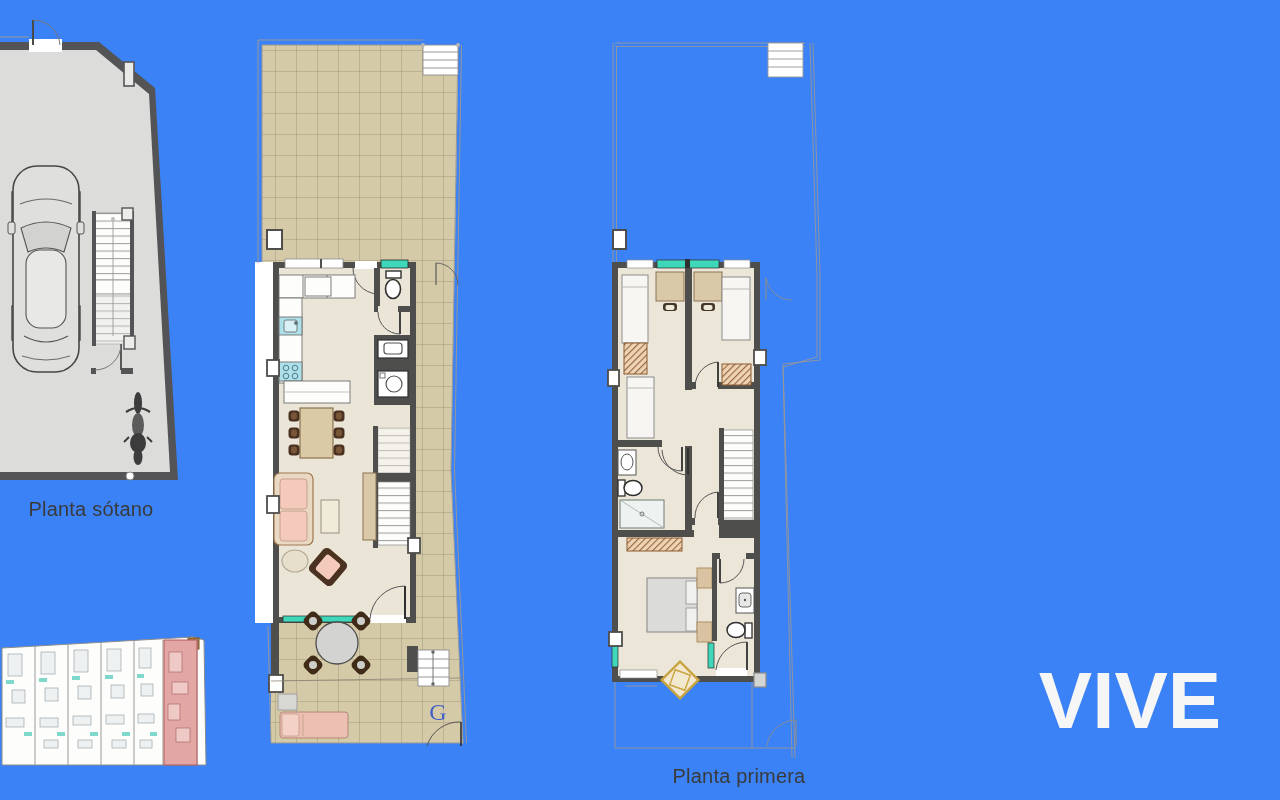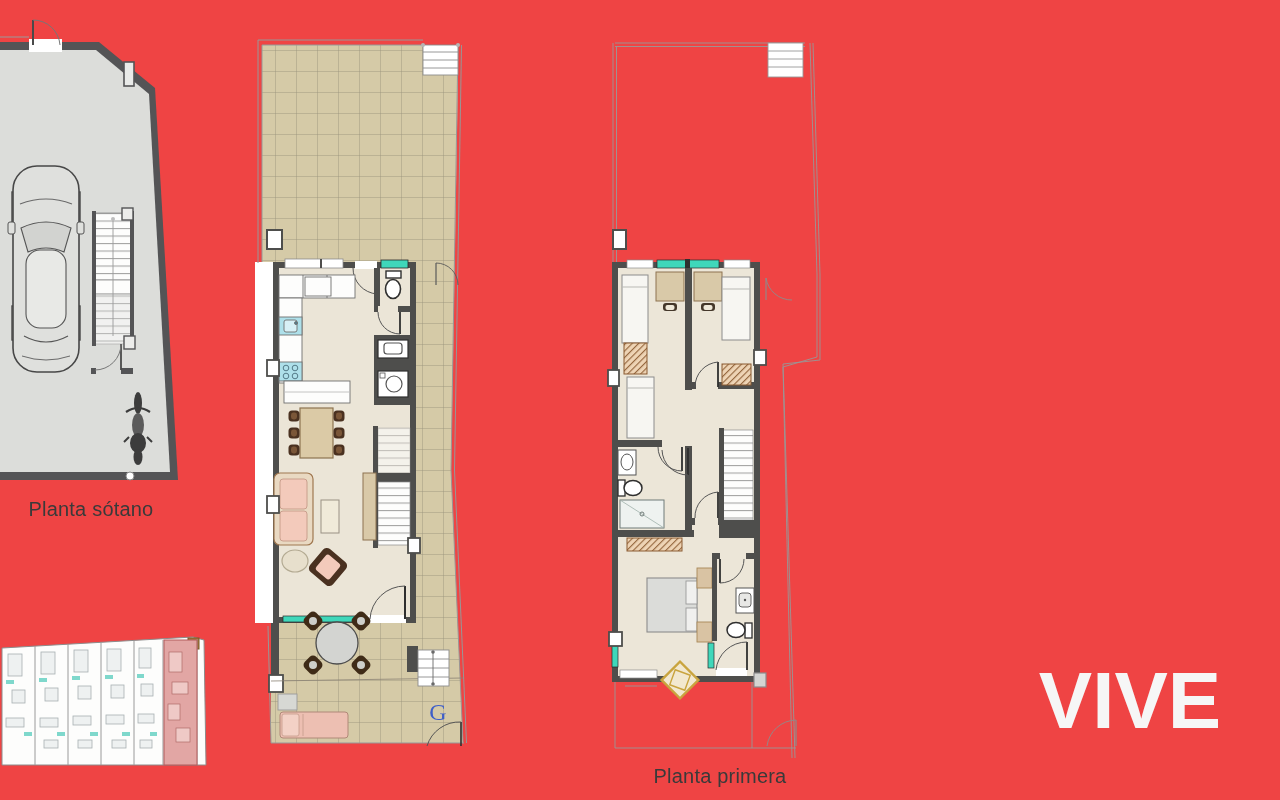--- a/index.html
+++ b/index.html
@@ -1,16 +1,16 @@
 <!DOCTYPE html>
 <html><head>
 <meta charset="utf-8">
 <style>
   html,body{margin:0;padding:0;background:#ffffff;}
-  .canvas{position:relative;width:1280px;height:800px;background:#ef4444;overflow:hidden;
+  .canvas{position:relative;width:1280px;height:800px;background:#3b82f6;overflow:hidden;
           font-family:"Liberation Sans",sans-serif;}
   .canvas svg{position:absolute;}
   .plan-label{position:absolute;text-align:center;font-size:20px;color:#3a3a3a;
               font-family:"Liberation Sans",sans-serif;letter-spacing:.2px;}
   .watermark{position:absolute;left:995px;top:655px;width:270px;height:120px;
              font-size:80px;font-weight:bold;color:#f6f6f6;text-align:center;
              font-family:"Liberation Sans",sans-serif;user-select:none;}
 </style>
 </head>
 <body>
@@ -470,16 +470,16 @@
       <line x1="15" y1="652" x2="15" y2="718"></line>
       <line x1="15" y1="718" x2="196" y2="718"></line>
       <line x1="152" y1="652" x2="152" y2="718"></line>
       <line x1="25" y1="656" x2="57" y2="656"></line>
     </g>
     <g>
       <line x1="196" y1="690" x2="196" y2="716" stroke="#8c8c8c" stroke-width="1.2"></line>
       <path d="M 167,716 A 30,30 0 0 1 196,690" fill="none" stroke="#8c8c8c" stroke-width="0.9"></path>
     </g>
   </svg>
-  <div class="plan-label" style="left:620px;top:765px;width:200px">Planta primera</div>
+  <div class="plan-label" style="left:639px;top:765px;width:200px">Planta primera</div>
 
   <div class="watermark">VIVE</div>
 </div>
 
 </body></html>

